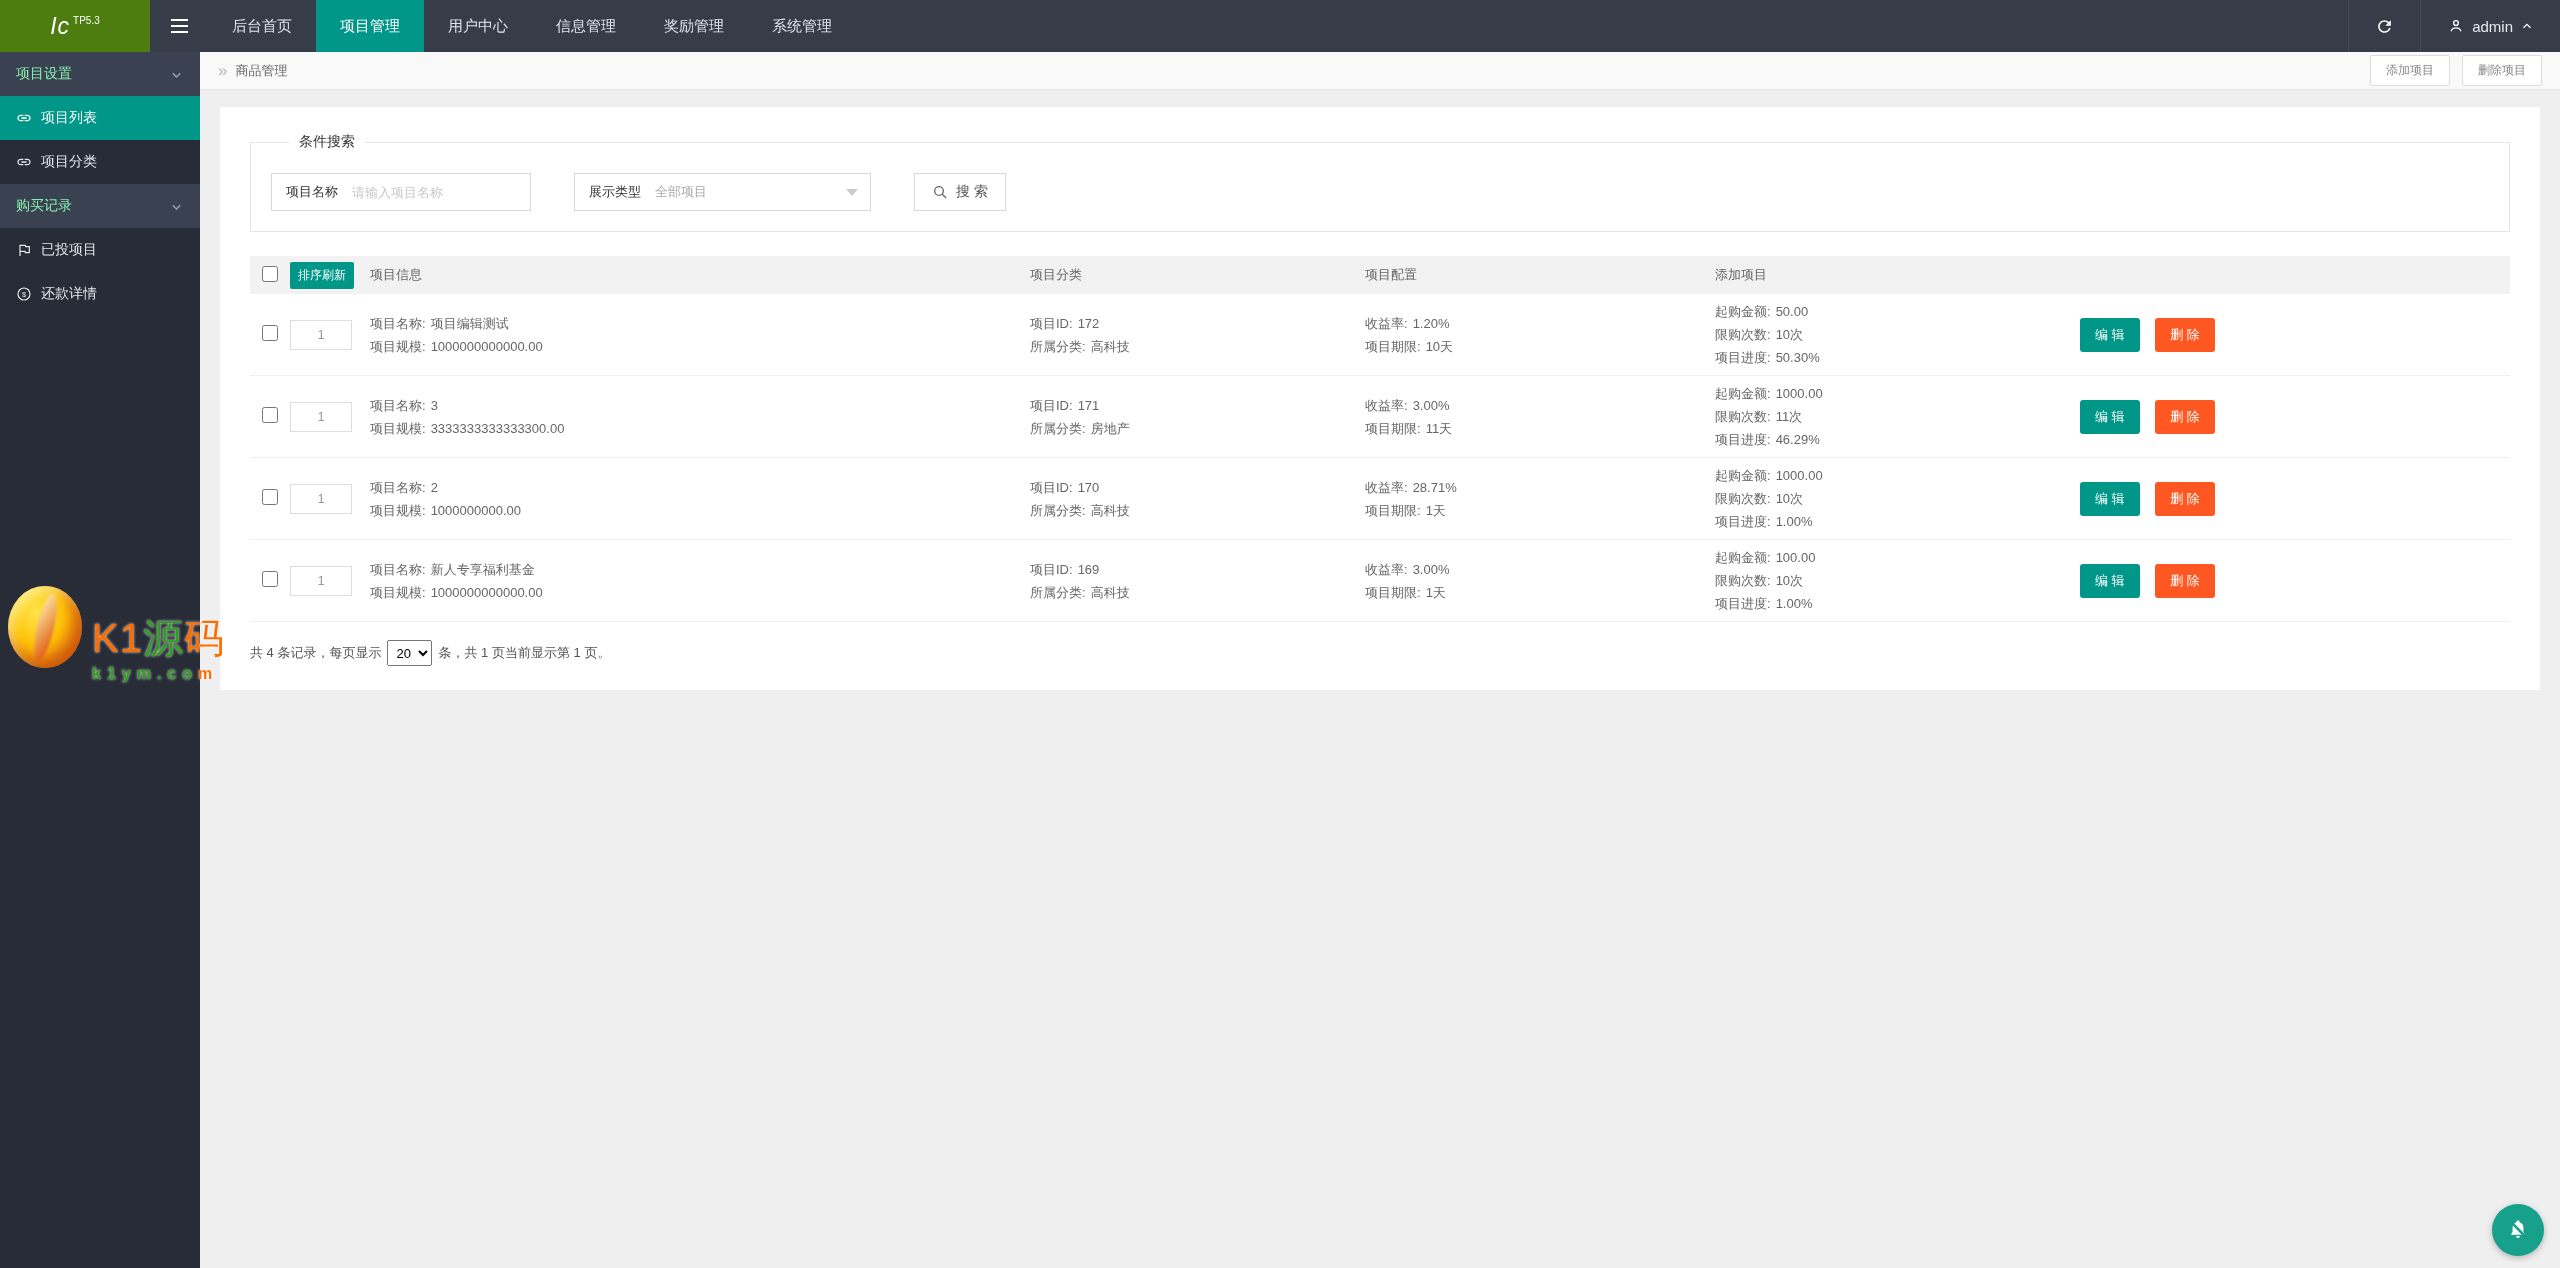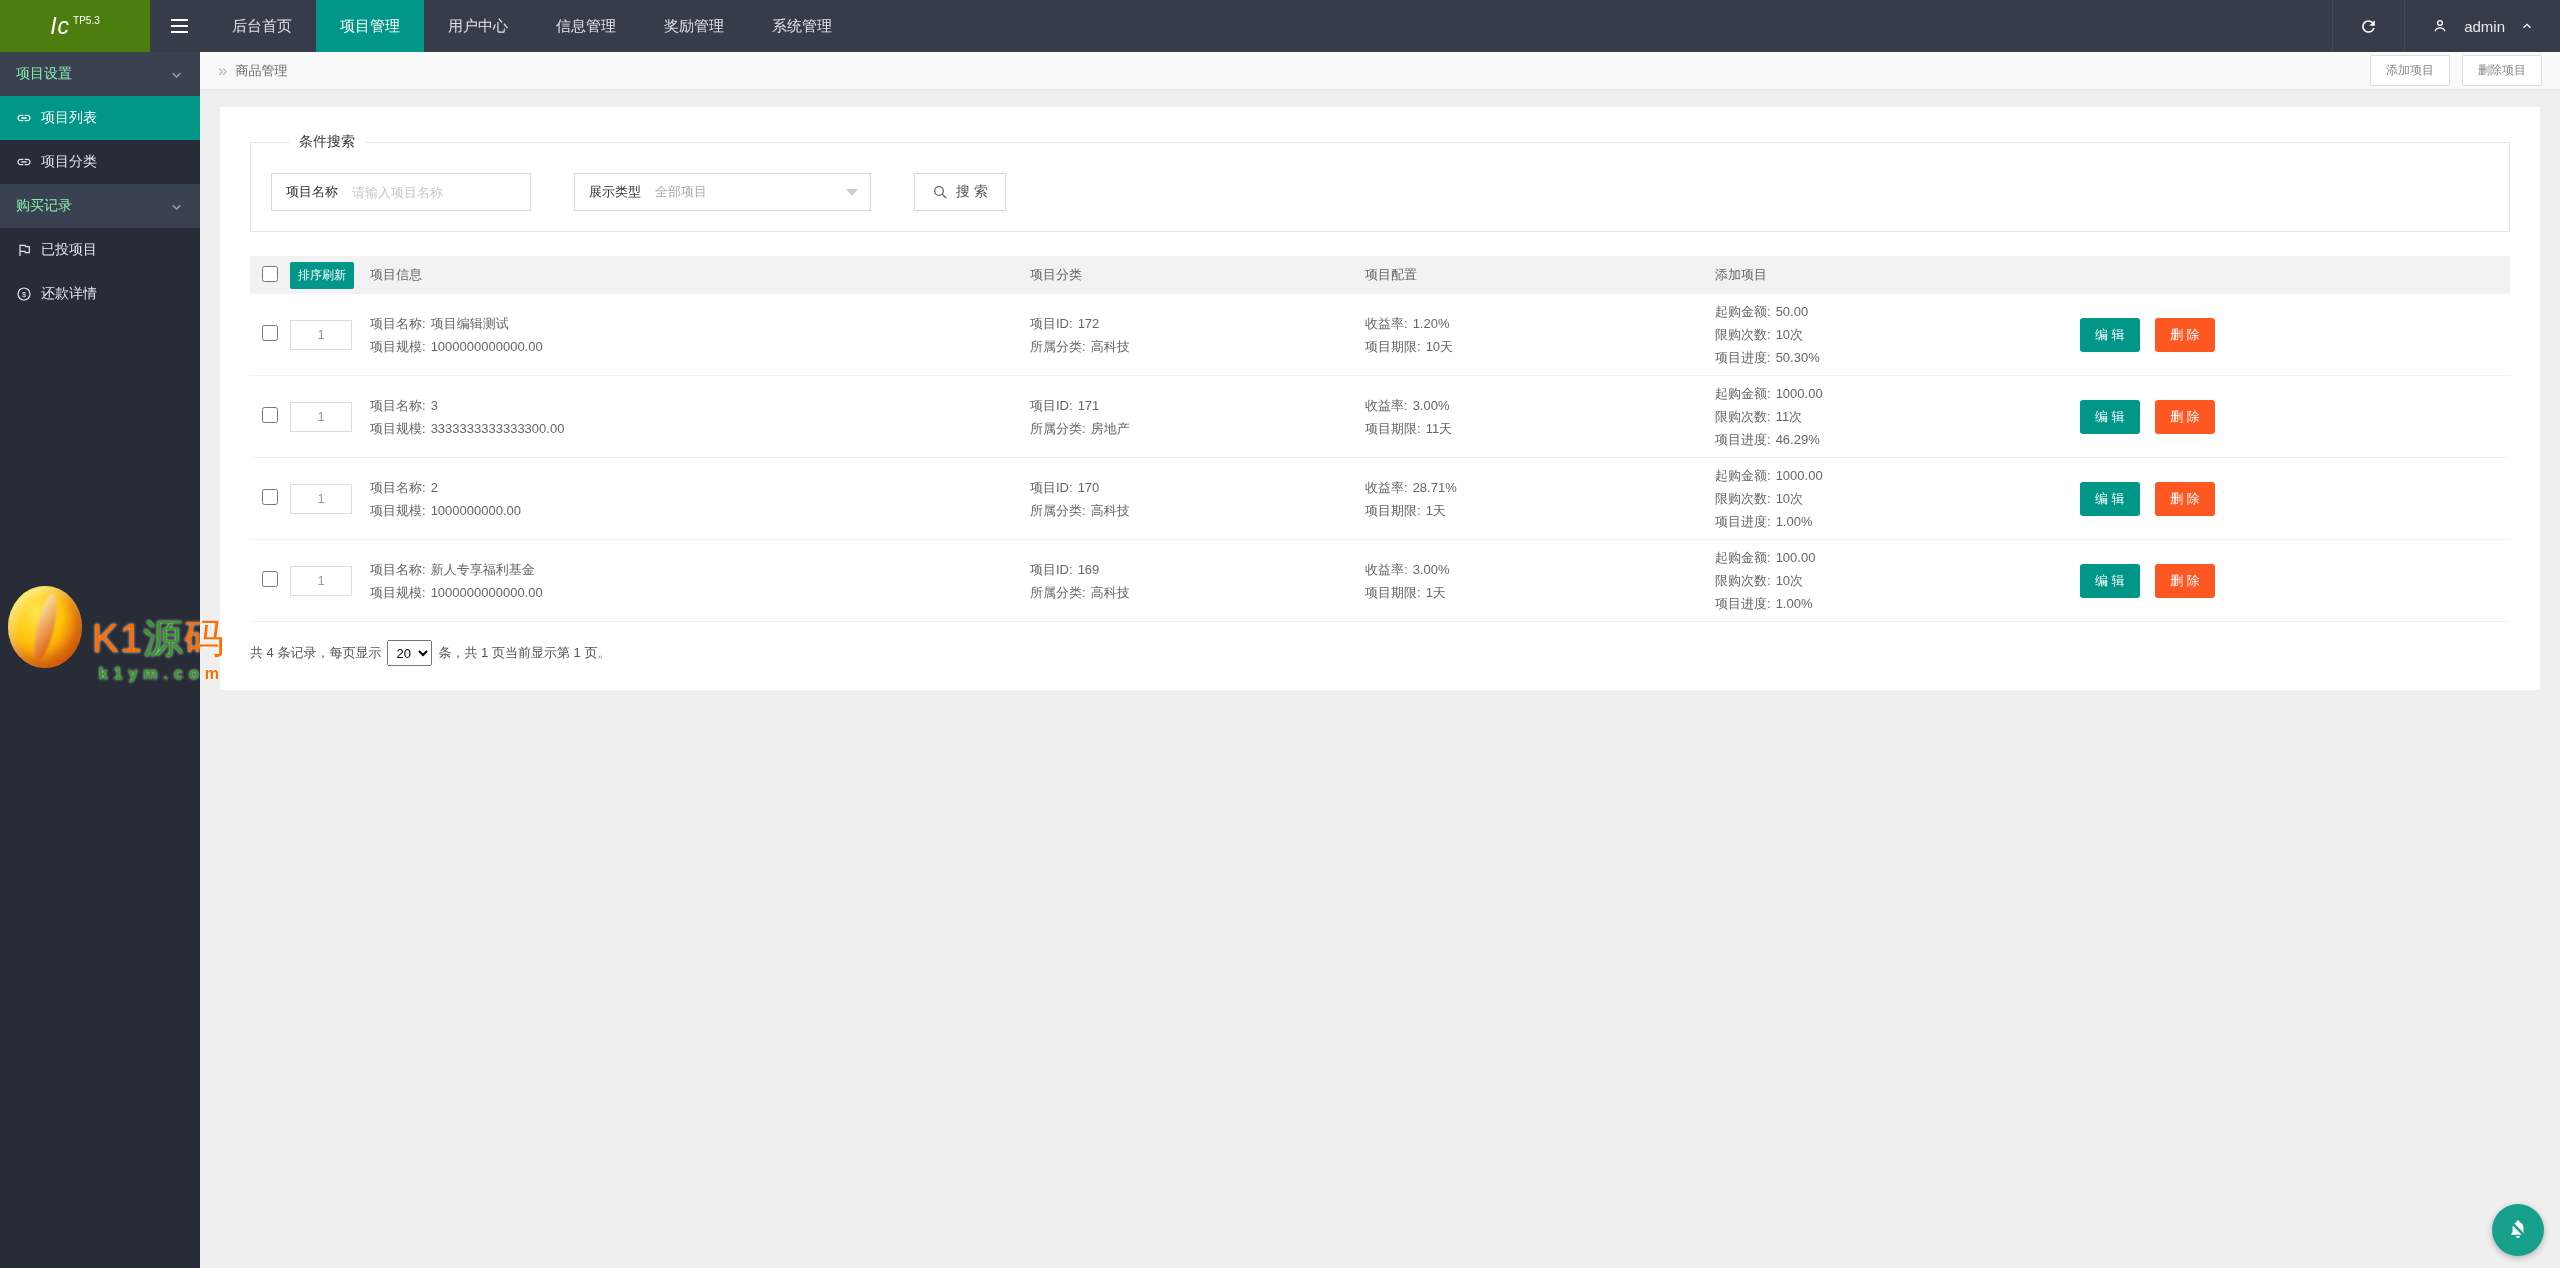--- a/index.html
+++ b/index.html
@@ -12,21 +12,21 @@
     color:#fff; font-size:23px; font-style:italic; letter-spacing:1px; }
   .logo sup { font-size:10px; font-style:normal; margin-left:3px; transform:translateY(-6px); letter-spacing:0; }
   .hamburger { width:58px; display:flex; flex-direction:column; justify-content:center; align-items:center; gap:4px; cursor:pointer; }
   .hamburger i { display:block; width:17px; height:2px; background:#fff; }
   .mainnav { display:flex; align-items:stretch; }
   .nav-item { display:flex; align-items:center; padding:0 24px; font-size:15px; color:#dfe3e8; cursor:pointer; text-decoration:none; }
   .nav-item.active { background:#009688; color:#fff; }
   .topbar-spacer { flex:1; }
   .top-icon-btn { display:flex; align-items:center; padding:0 26px; border-left:1px solid rgba(255,255,255,.07);
     border-right:1px solid rgba(255,255,255,.07); cursor:pointer; }
-  .top-user { display:flex; align-items:center; gap:15px; padding:0 26px; font-size:15px; cursor:pointer; }
+  .top-user { display:flex; align-items:center; gap:7px; padding:0 26px; font-size:15px; cursor:pointer; }
   .topbar svg { display:block; }
 
   
   .shell { display:flex; height:1216px; }
   .sidebar { width:200px; background:#272c36; flex:none; }
   .side-group { height:44px; background:#3a4150; color:#86efac; display:flex; align-items:center;
     justify-content:space-between; padding:0 16px; font-size:14px; cursor:pointer; }
   .side-item { height:44px; display:flex; align-items:center; gap:9px; padding:0 16px;
     color:#e3e6ec; font-size:14px; cursor:pointer; background:#272c36; }
   .side-item.active { background:#009688; color:#fff; }
@@ -85,21 +85,21 @@
   .watermark { position:absolute; left:8px; top:572px; display:flex; align-items:center; gap:10px; z-index:40; }
   .wm-logo { width:74px; height:82px; border-radius:50%; position:relative; flex:none;
     background:radial-gradient(ellipse at 38% 32%, #ffe54a 0%, #ffc107 42%, #f57f17 76%, #e65100 100%);
     box-shadow:inset -7px -9px 14px rgba(170,55,0,.55), inset 5px 6px 10px rgba(255,255,190,.65); }
   .wm-logo::after { content:""; position:absolute; left:29px; top:7px; width:17px; height:68px; border-radius:50%;
     background:linear-gradient(115deg, rgba(255,246,180,.95), rgba(216,67,0,.9)); transform:rotate(13deg); filter:blur(1px); }
   .wm-text { line-height:1; }
   .wm-title { font-size:40px; font-weight:normal; letter-spacing:1px; text-shadow:0 0 3px #fff;margin-top:46px; }
   .wm-k1, .wm-ma { color:#ff6d00; }
   .wm-yuan { color:#2e9e1f; }
-  .wm-domain { margin-top:8px; font-size:16px; font-weight:bold; letter-spacing:6px; text-shadow:0 0 3px #fff;text-align:right; }
+  .wm-domain { margin-top:8px; font-size:16px; font-weight:bold; letter-spacing:6px; text-shadow:0 0 3px #fff; }
   .wm-dom-main { color:#2e9e1f; }
   .wm-dom-tail { color:#ff6d00; }
 
   
   .fab-bell { position:absolute; right:16px; bottom:12px; width:52px; height:52px; border-radius:50%;
     background:#17a08b; display:flex; align-items:center; justify-content:center; cursor:pointer;
     box-shadow:0 2px 6px rgba(0,0,0,.25); z-index:50; }
 </style>
 </head>
 <body>

